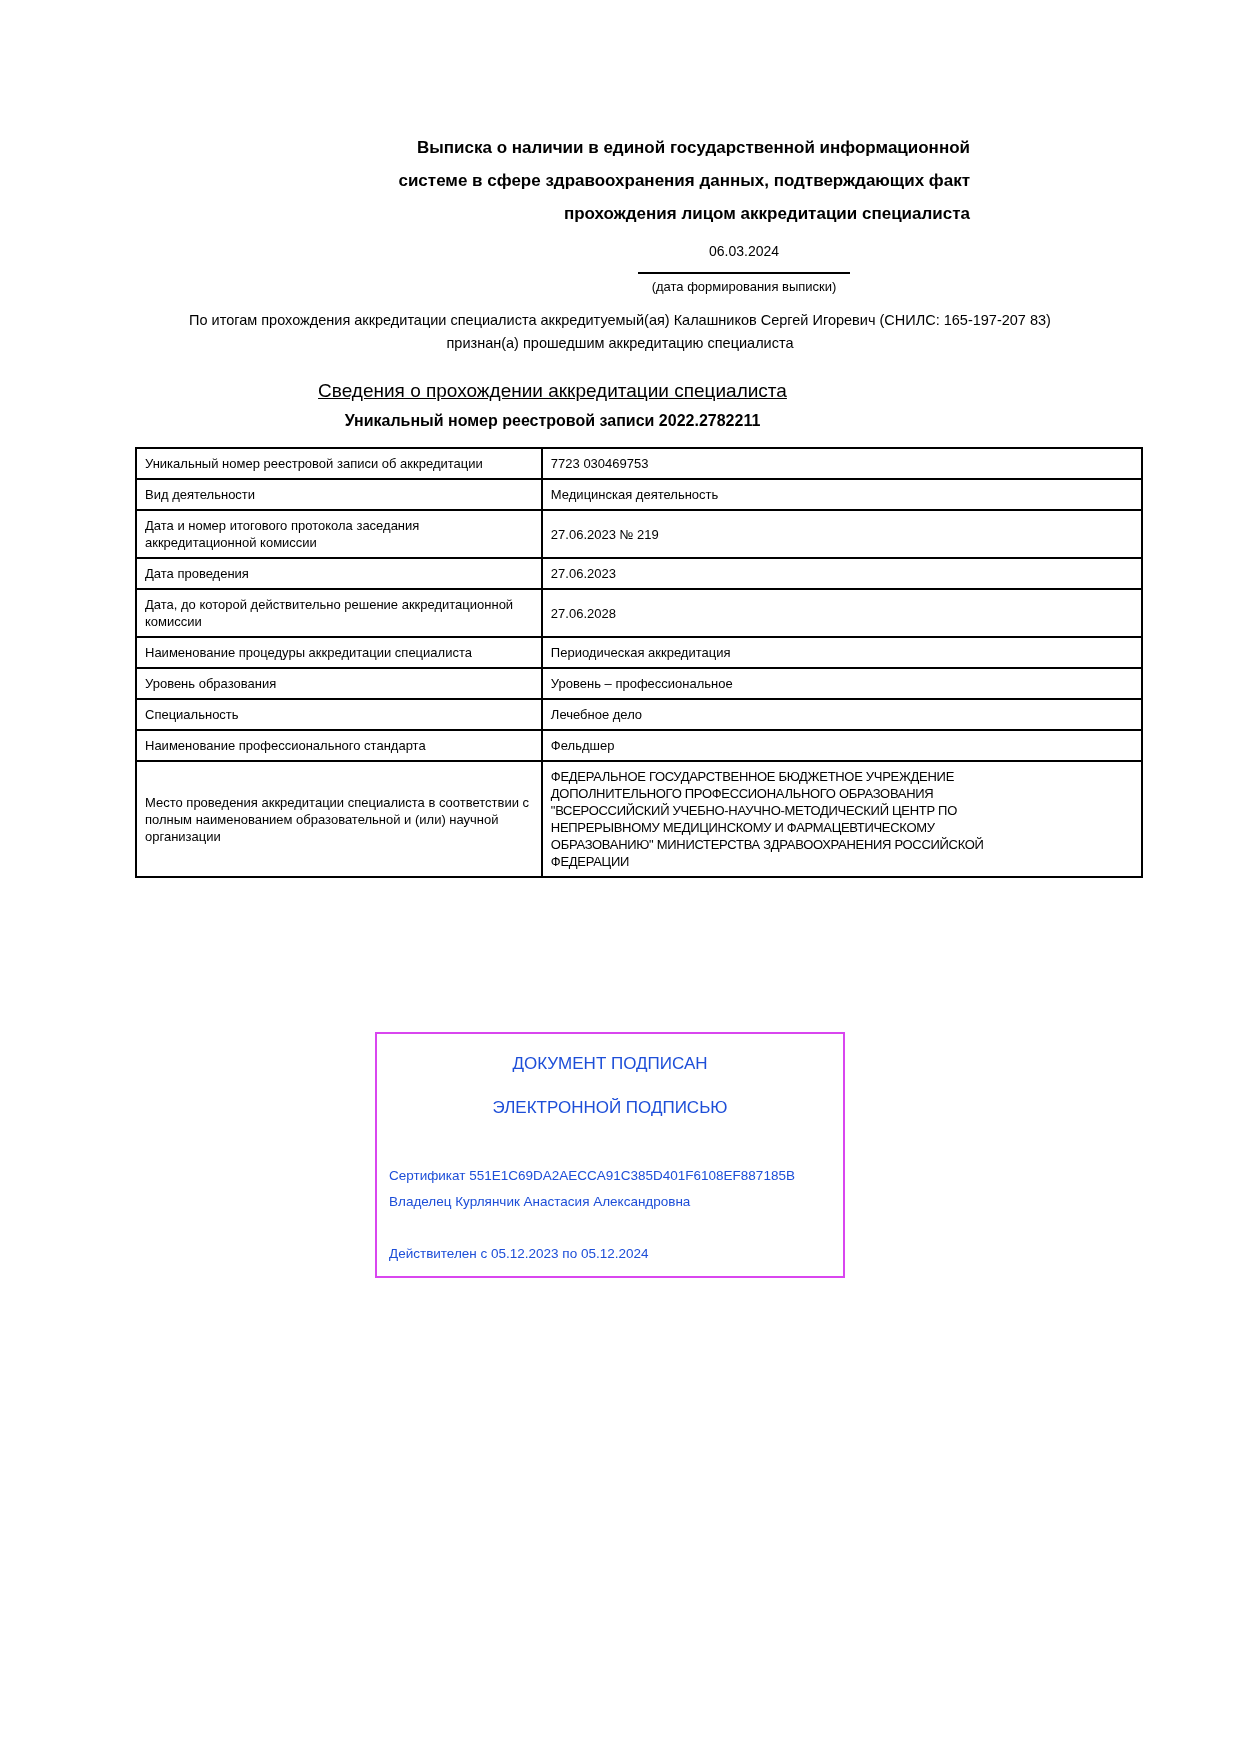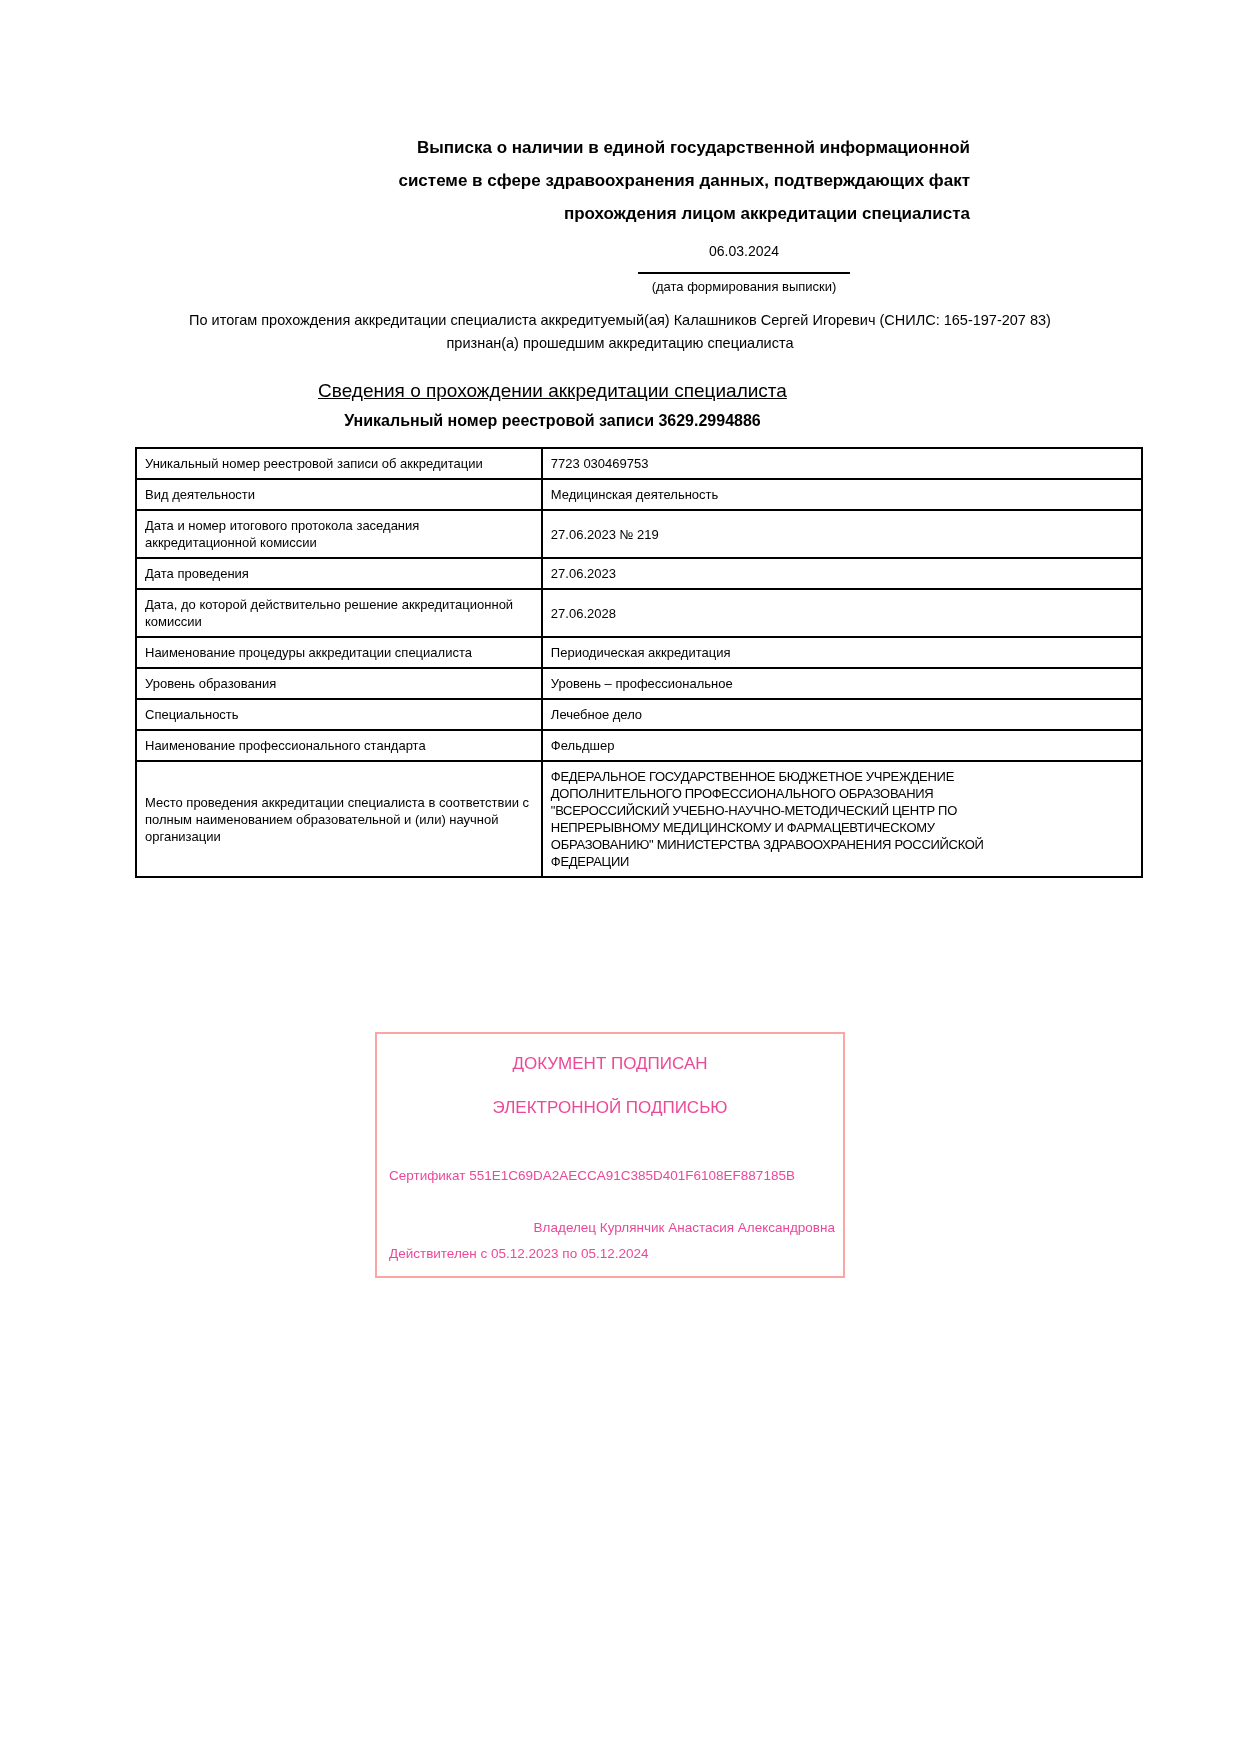--- a/index.html
+++ b/index.html
@@ -75,39 +75,39 @@
     word-wrap:break-word;
   }
   td.cell-label{width:40%;}
   td.cell-value{width:60%;white-space:pre-line;}
   td.cell-value.big{font-size:13px;letter-spacing:-0.3px;line-height:17px;}
   .sig-box{
     position:absolute;
     top:1032px;left:375px;
     width:470px;height:246px;
     box-sizing:border-box;
-    border:2px solid #fca5a5;
-    color:#ec4899;
+    border:2px solid #d946ef;
+    color:#1d4ed8;
     background:#ffffff;
   }
   .sig-line1,.sig-line2{
     position:absolute;left:0;width:100%;
     text-align:center;
     font-size:17px;
   }
   .sig-line1{top:20px;}
   .sig-line2{top:64px;}
   .sig-detail{
     position:absolute;left:12px;right:8px;
     font-size:13.5px;
     white-space:nowrap;
     overflow:hidden;
   }
   .sig-cert{top:134px;}
-  .sig-owner{top:186px;text-align:right;}
+  .sig-owner{top:160px;}
   .sig-valid{top:212px;}
 </style>
 </head>
 <body>
 
 <div class="page">
 
   <div class="doc-title">
     <div>Выписка о наличии в единой государственной информационной</div>
     <div>системе в сфере здравоохранения данных, подтверждающих факт</div>
@@ -119,21 +119,21 @@
     <span class="date-caption">(дата формирования выписки)</span>
   </div>
 
   <div class="intro">
     <div>По итогам прохождения аккредитации специалиста аккредитуемый(ая) Калашников Сергей Игоревич (СНИЛС: 165-197-207 83)</div>
     <div>признан(а) прошедшим аккредитацию специалиста</div>
   </div>
 
   <div class="heading-underlined">Сведения о прохождении аккредитации специалиста</div>
 
-  <div class="registry-heading">Уникальный номер реестровой записи 3629.2994886</div>
+  <div class="registry-heading">Уникальный номер реестровой записи 2022.2782211</div>
 
   <table class="acc-table">
     <tbody>
       <tr>
         <td class="cell-label">Уникальный номер реестровой записи об аккредитации</td>
         <td class="cell-value">7723 030469753</td>
       </tr>
       <tr>
         <td class="cell-label">Вид деятельности</td>
         <td class="cell-value">Медицинская деятельность</td>

